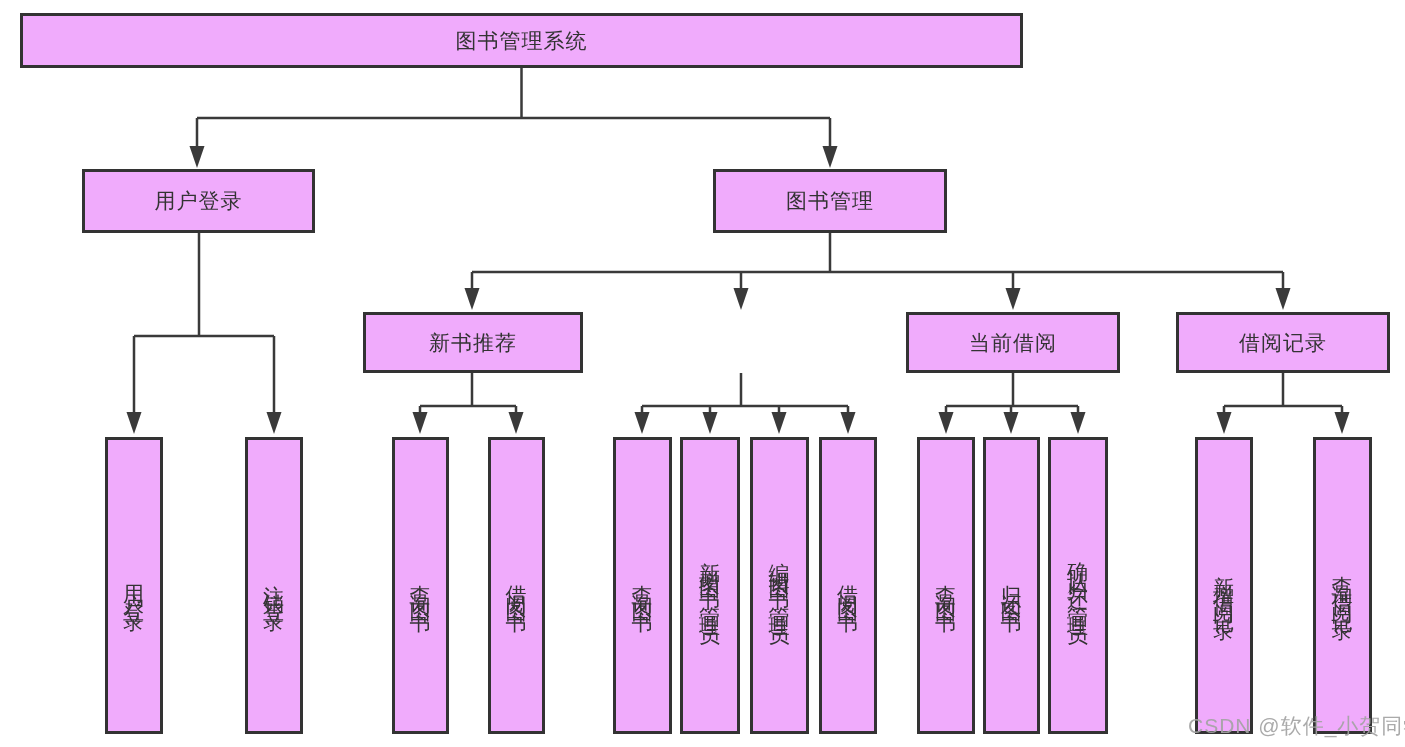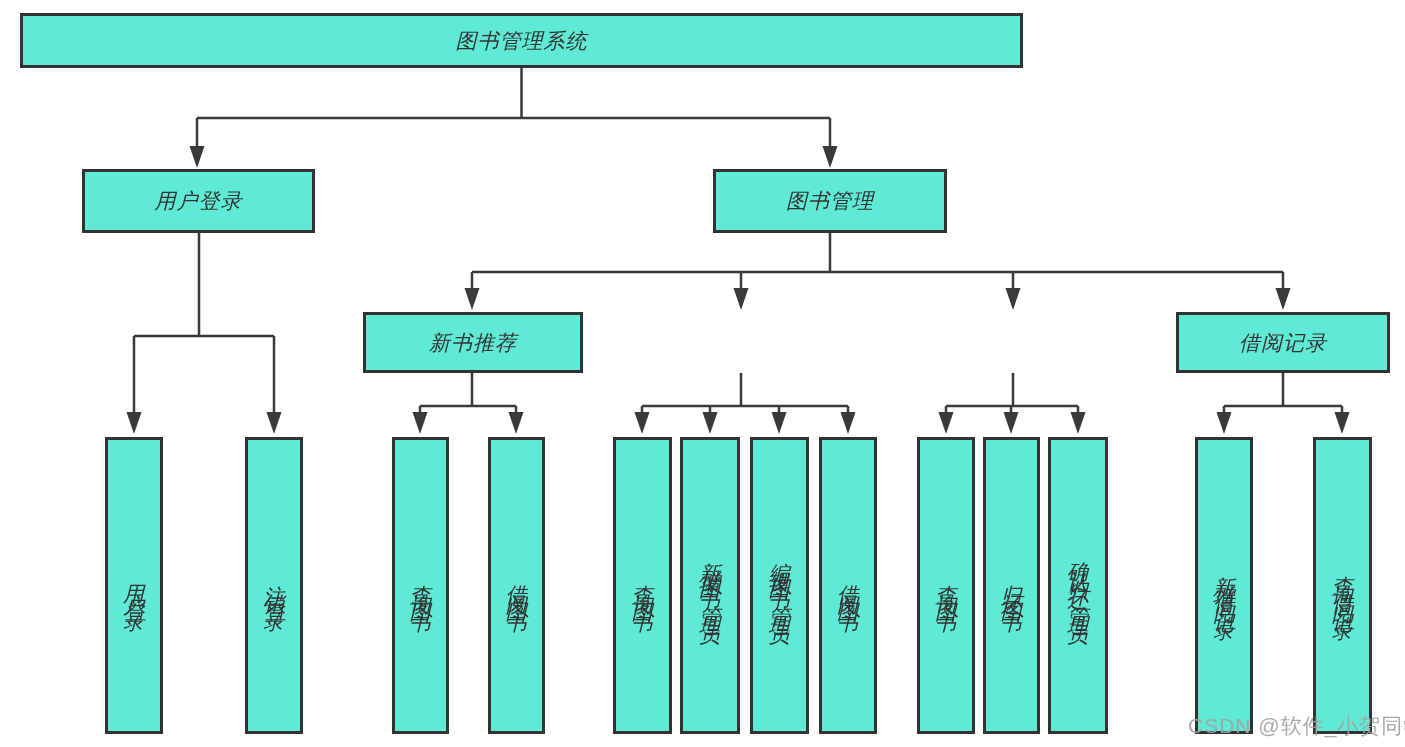--- a/index.html
+++ b/index.html
@@ -17,30 +17,29 @@
   #connectors {
     position: absolute;
     left: 0; top: 0;
     width: 1405px;
     height: 747px;
     pointer-events: none;
   }
   .node {
     position: absolute;
     box-sizing: border-box;
-    background: #5eead4;
+    background: #f0abfc;
     border: 3px solid #333333;
     display: flex;
     align-items: center;
     justify-content: center;
     color: #333333;
     font-size: 21px;
     letter-spacing: 1px;
     white-space: nowrap;
-    font-style: italic;
   }
   .leaf {
     top: 437px;
     height: 297px;
     border-width: 3px;
   }
   .vtext {
     writing-mode: vertical-rl;
     text-orientation: mixed;
     letter-spacing: 9px;
@@ -129,20 +128,23 @@
   <div class="node" id="lv2-user">
     <span>用户登录</span>
   </div>
   <div class="node" id="lv3-1">
     <span>新书推荐</span>
   </div>
 
   <div class="node" id="lv2-book">
     <span>图书管理</span>
   </div>
+  <div class="node" id="lv3-3">
+    <span>当前借阅</span>
+  </div>
   <div class="node" id="lv3-4">
     <span>借阅记录</span>
   </div>
 
   <div class="node leaf" id="leaf-1">
     <span class="vtext">用户登录</span>
   </div>
   <div class="node leaf" id="leaf-2">
     <span class="vtext">注销登录</span>
   </div>

